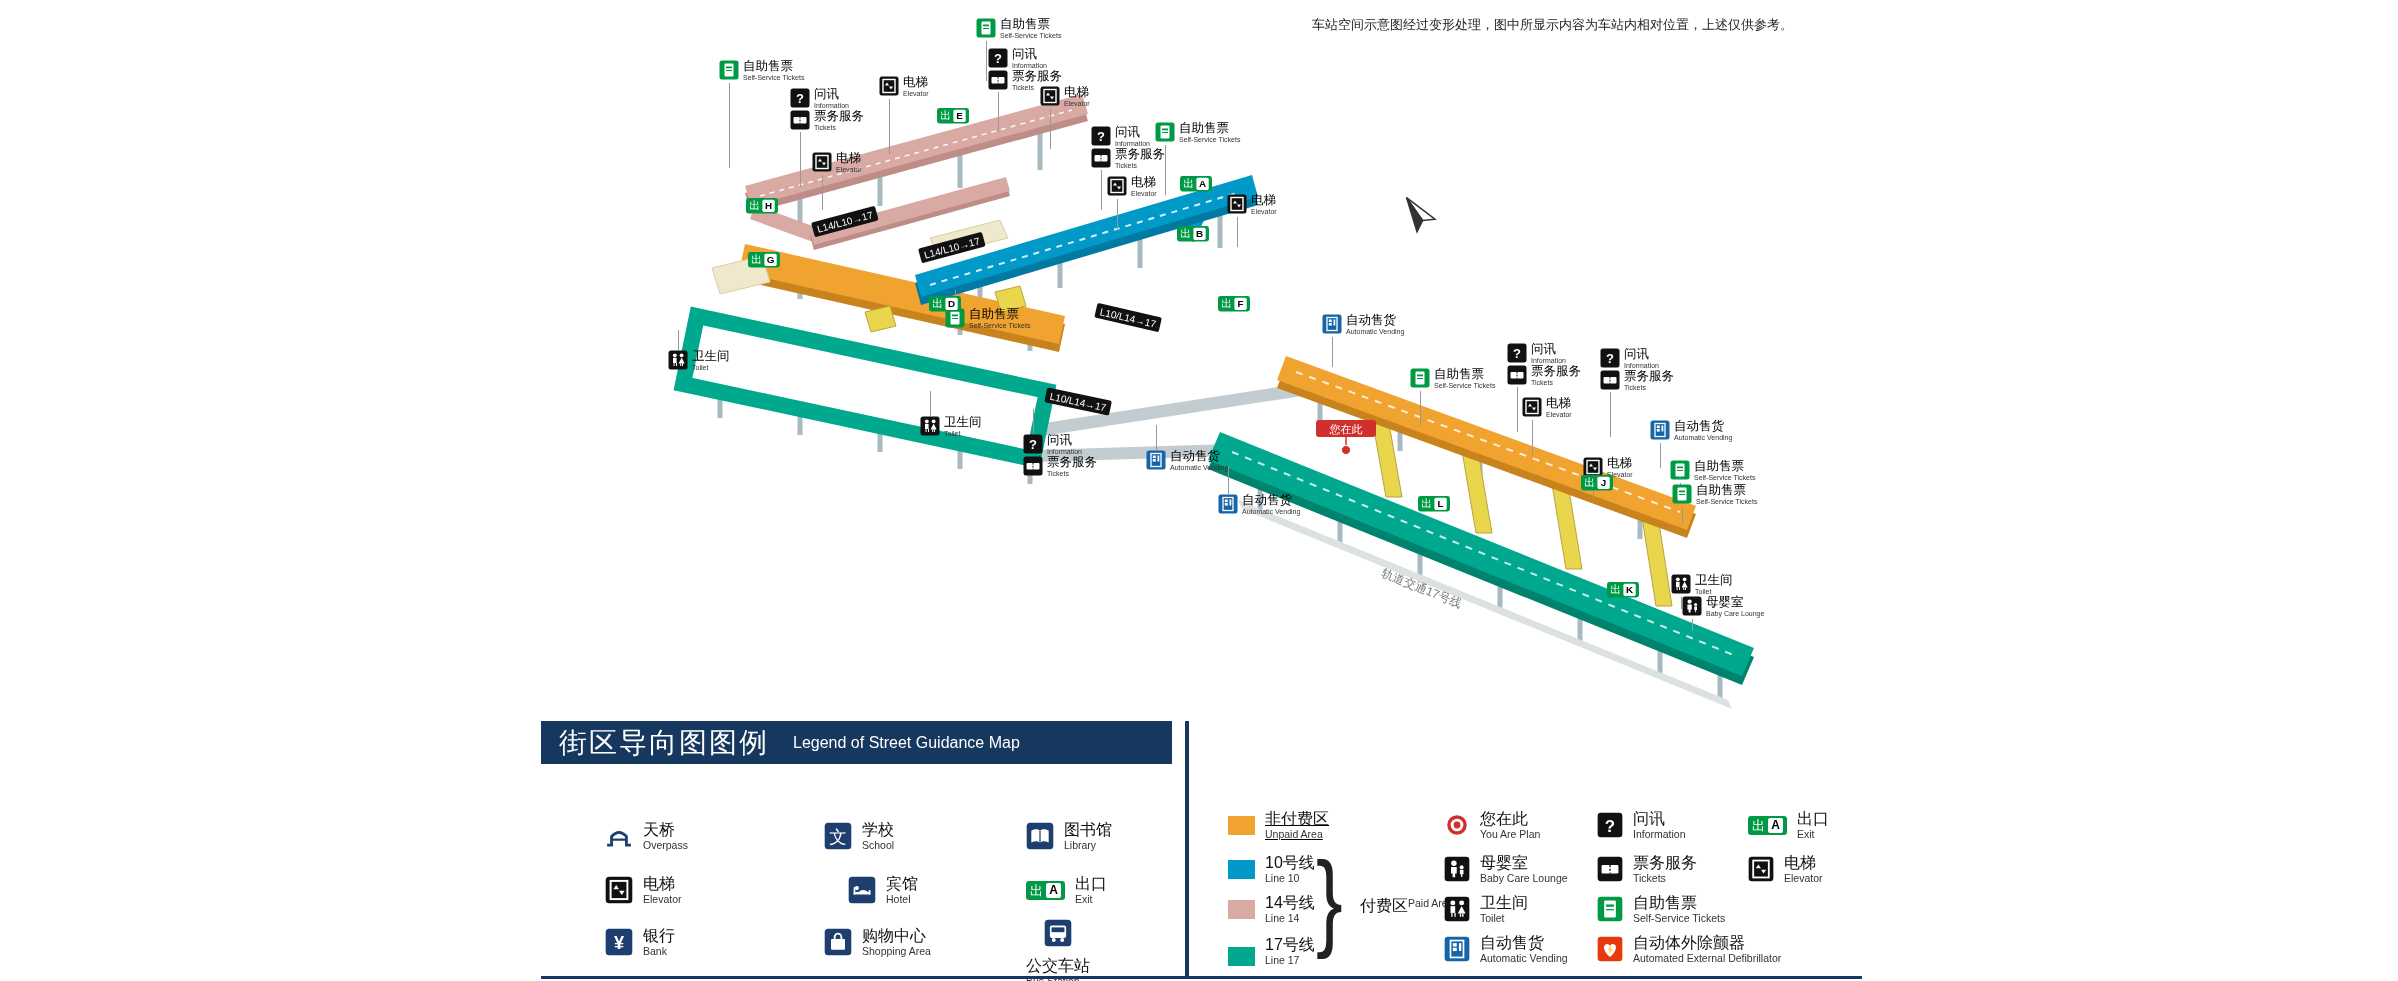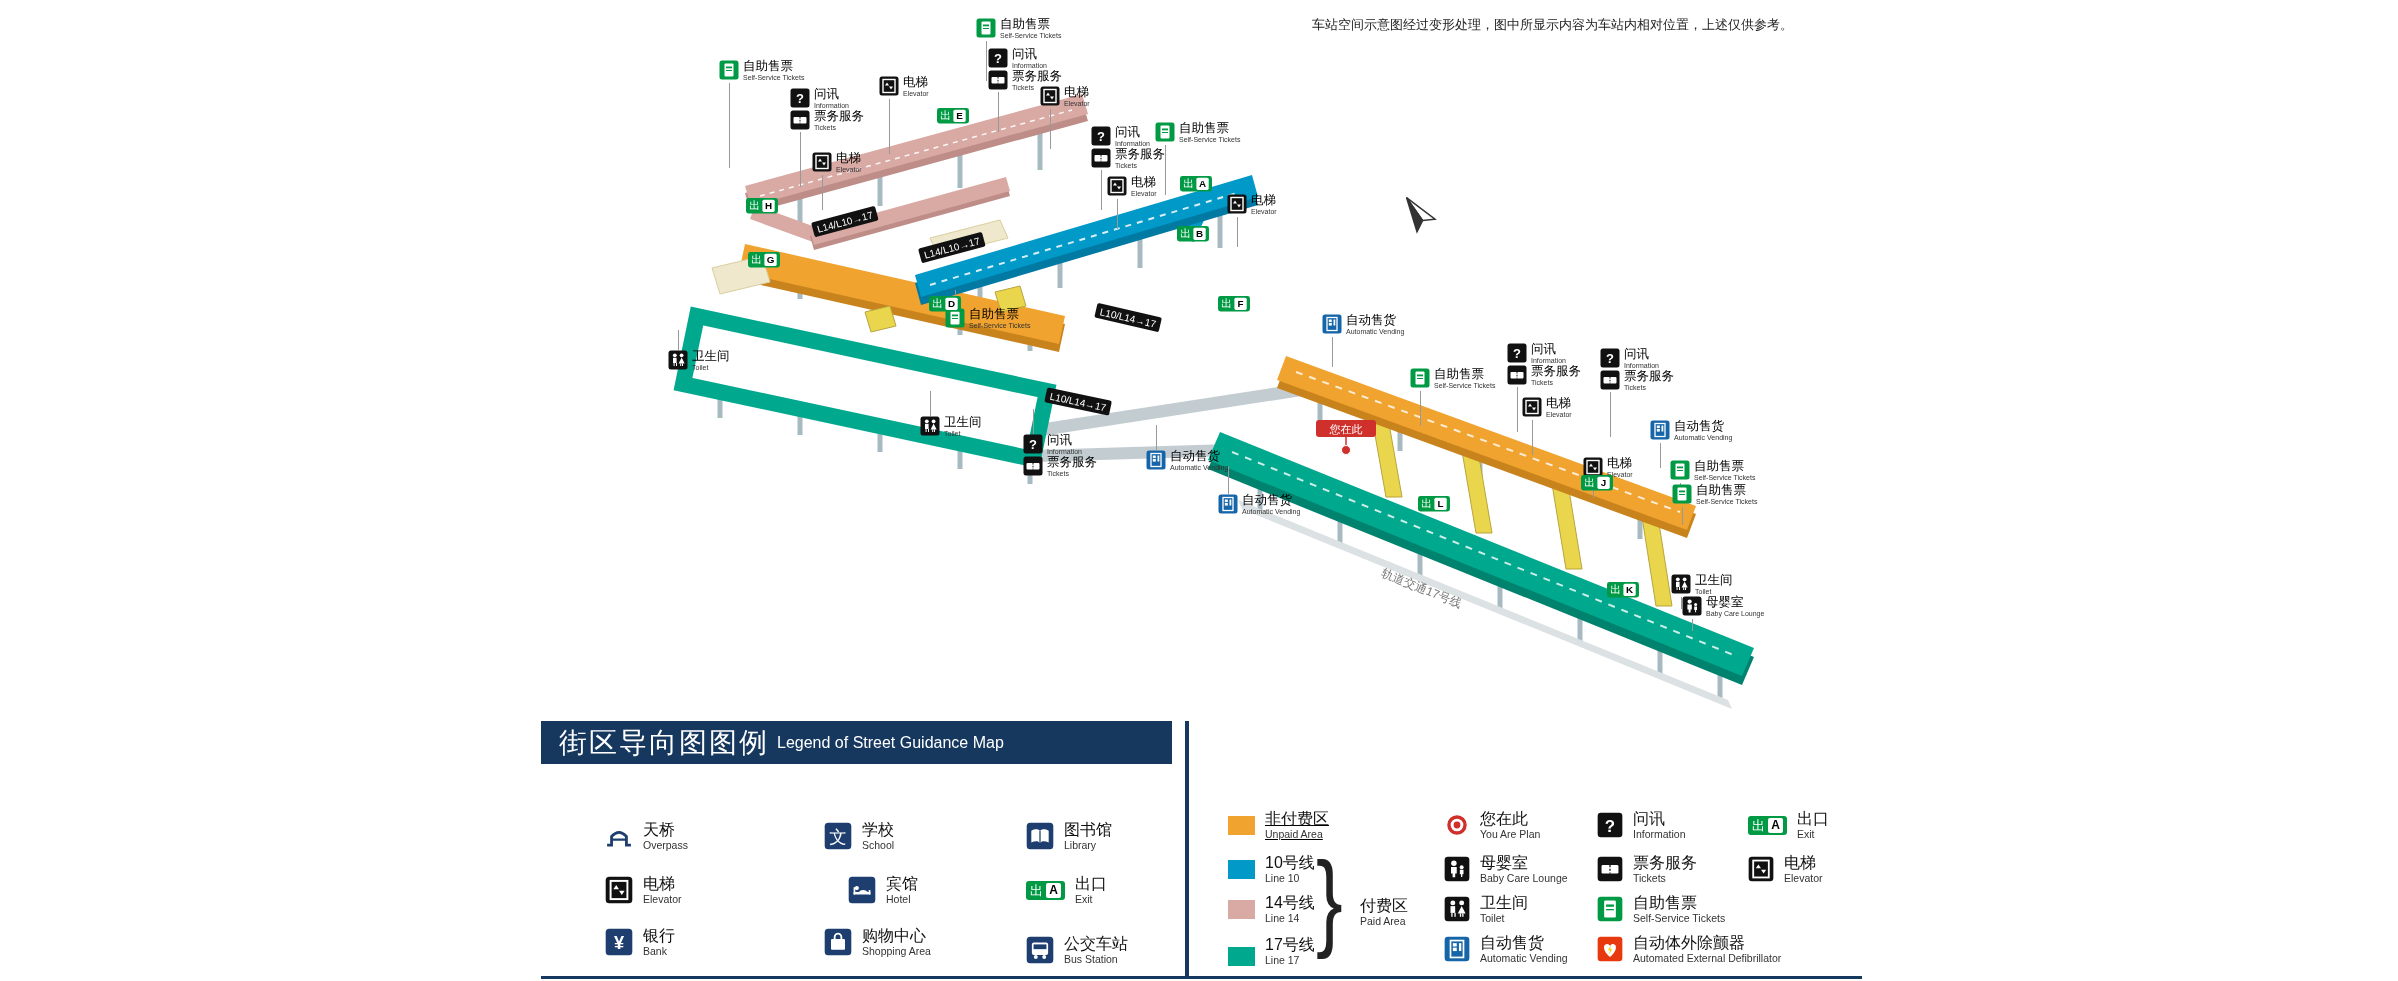--- a/index.html
+++ b/index.html
@@ -13,32 +13,32 @@
   .c-row{display:flex;align-items:flex-start;gap:4px;height:21px;}
   .c-icon{flex:none;line-height:0;}
   .c-txt{display:flex;flex-direction:column;line-height:1;}
   .c-zh{font-size:12.5px;color:#000;white-space:nowrap;}
   .c-en{font-size:7px;color:#333;white-space:nowrap;margin-top:1px;}
   .leader{position:absolute;width:1px;background:#999;z-index:2;}
   .exit-badge{display:inline-flex;align-items:center;gap:3px;background:#009944;border-radius:3px;padding:2px 4px;}
   .exit-badge .exit-zh{color:#fff;font-size:13px;line-height:1;}
   .exit-badge .exit-letter{background:#fff;color:#000;font-weight:bold;font-size:12px;width:15px;height:15px;display:flex;align-items:center;justify-content:center;border-radius:2px;}
   .exit-badge.map{position:absolute;transform:scale(0.82);transform-origin:top left;z-index:4;}
-  .legend-header{position:absolute;height:43px;background:#16375E;color:#fff;display:flex;align-items:center;gap:8px;padding:0 18px;box-sizing:border-box;}
+  .legend-header{position:absolute;height:43px;background:#16375E;color:#fff;display:flex;align-items:center;gap:24px;padding:0 18px;box-sizing:border-box;}
   .lh-zh{font-size:28px;letter-spacing:2px;}
   .lh-en{font-size:16px;}
   .legend-items{position:absolute;}
   .l-item{position:absolute;display:flex;align-items:center;gap:10px;height:34px;}
   .l-icon{flex:none;line-height:0;}
   .l-txt{display:flex;flex-direction:column;line-height:1.15;}
   .l-zh{font-size:16px;color:#111;white-space:nowrap;}
   .l-en{font-size:10.5px;color:#333;white-space:nowrap;}
   .swatch{width:27px;height:19px;flex:none;}
   .paid-brace{position:absolute;left:108px;top:124px;font-size:100px;line-height:1;color:#222;transform:scale(0.8,1.08);transform-origin:left top;}
-  .paid-label{position:absolute;left:152px;top:176px;display:flex;flex-direction:column;line-height:1.15;}
+  .paid-label{position:absolute;left:152px;top:176px;display:flex;flex-direction:row;line-height:1.15;}
   .divider-v{position:absolute;left:1185px;top:721px;width:4px;height:258px;background:#16375E;}
   .border-b{position:absolute;left:541px;top:976px;width:1321px;height:3px;background:#16375E;}
 </style>
 </head>
 <body>
 
 <div class="page">
 
   <div class="disclaimer">
     <div>车站空间示意图经过变形处理，图中所显示内容为车站内相对位置，上述仅供参考。</div>
@@ -792,21 +792,21 @@
         <span class="l-icon"><svg width="28" height="28" viewBox="0 0 20 20">
             <rect x="0.5" y="0.5" width="19" height="19" rx="2.5" fill="#1D3E6E"></rect>
             <rect x="5" y="7.8" width="10" height="7.8" rx="0.8" fill="#fff"></rect>
             <path d="M7.6,7.8 V6.4 a2.4,2.4 0 0 1 4.8,0 V7.8" fill="none" stroke="#fff" stroke-width="1.3"></path>
           </svg></span>
         <span class="l-txt">
           <span class="l-zh">购物中心</span>
           <span class="l-en">Shopping Area</span>
         </span>
       </div>
-      <div class="l-item" style="left: 485px; top: 212px;">
+      <div class="l-item" style="left: 485px; top: 198px; flex-direction: column;">
         <span class="l-icon"><svg width="28" height="28" viewBox="0 0 20 20">
             <rect x="0.5" y="0.5" width="19" height="19" rx="2.5" fill="#1D3E6E"></rect>
             <rect x="4.2" y="4.6" width="11.6" height="9" rx="1.4" fill="#fff"></rect>
             <rect x="5.4" y="6" width="9.2" height="3.4" fill="#1D3E6E"></rect>
             <circle cx="7" cy="15" r="1.4" fill="#fff"></circle>
             <circle cx="13" cy="15" r="1.4" fill="#fff"></circle>
           </svg></span>
         <span class="l-txt">
           <span class="l-zh">公交车站</span>
           <span class="l-en">Bus Station</span>

